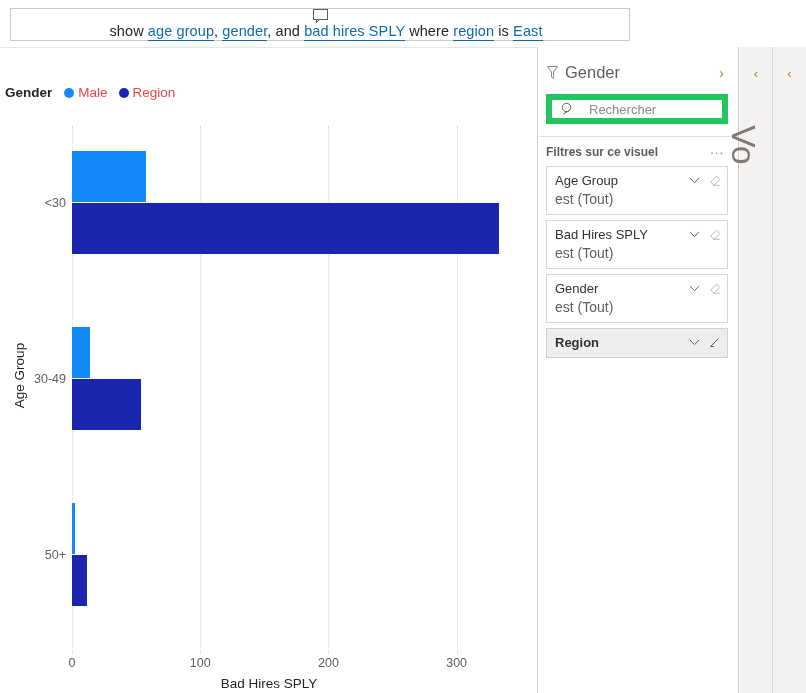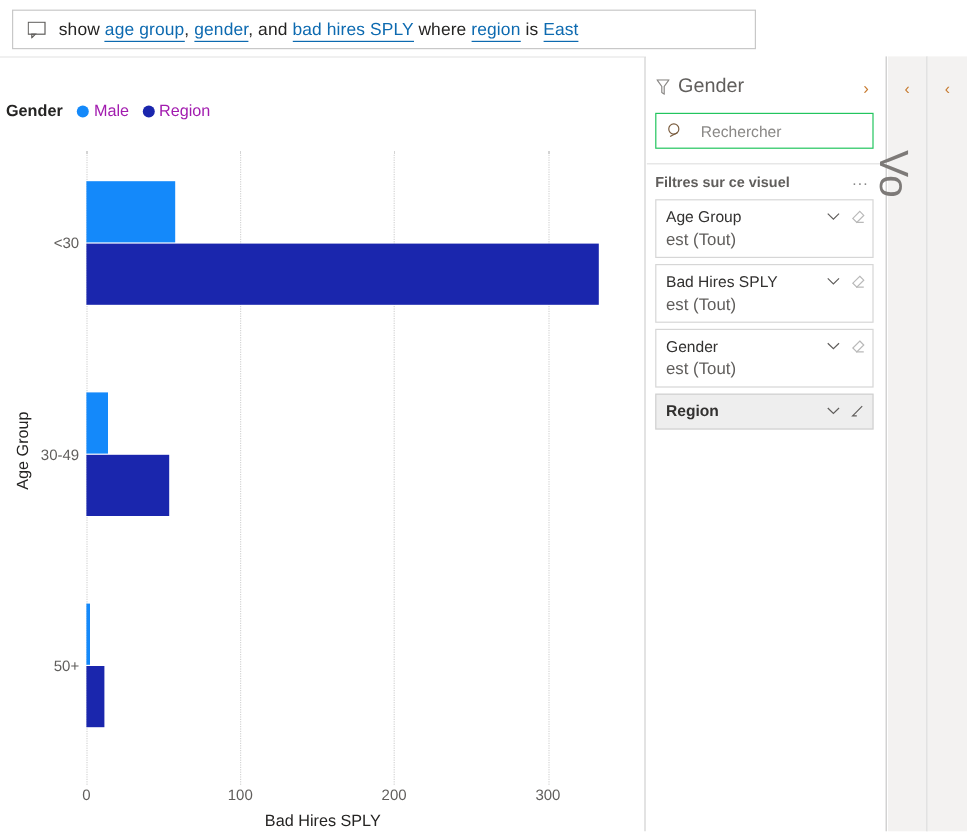--- a/index.html
+++ b/index.html
@@ -21,20 +21,21 @@
     left: 10px;
     top: 8px;
     width: 620px;
     height: 33px;
     border: 1px solid #c8c8c8;
     background: #ffffff;
     box-sizing: border-box;
     display: flex;
     align-items: center;
     padding-left: 12px;
+    flex-direction: column;
   }
   #qna-icon {
     width: 17px;
     height: 14px;
     margin-right: 9px;
     flex: 0 0 auto;
   }
   #qna-text {
     font-size: 14.5px;
     color: #252423;
@@ -80,21 +81,21 @@
     align-items: center;
     margin-right: 11px;
   }
   .legend-dot {
     width: 10px;
     height: 10px;
     border-radius: 50%;
     margin-right: 4px;
   }
   .legend-label {
-    color: #a21caf;
+    color: #ef4444;
     font-size: 13.5px;
   }
 
   
   #plot {
     position: absolute;
     left: 72px;
     top: 78px;
     width: 400px;
     height: 528px;
@@ -196,21 +197,21 @@
   }
   #filter-expand {
     color: #c77b30;
     font-size: 14px;
     line-height: 1;
     cursor: pointer;
   }
   #filter-search {
     margin: 4px 10px 0 7px;
     height: 30px;
-    border: 1px solid #22c55e;
+    border: 6px solid #22c55e;
     display: flex;
     align-items: center;
     background: #ffffff;
     box-sizing: border-box;
   }
   #search-icon {
     width: 14px;
     height: 14px;
     margin: 0 12px 0 9px;
     flex: 0 0 auto;

